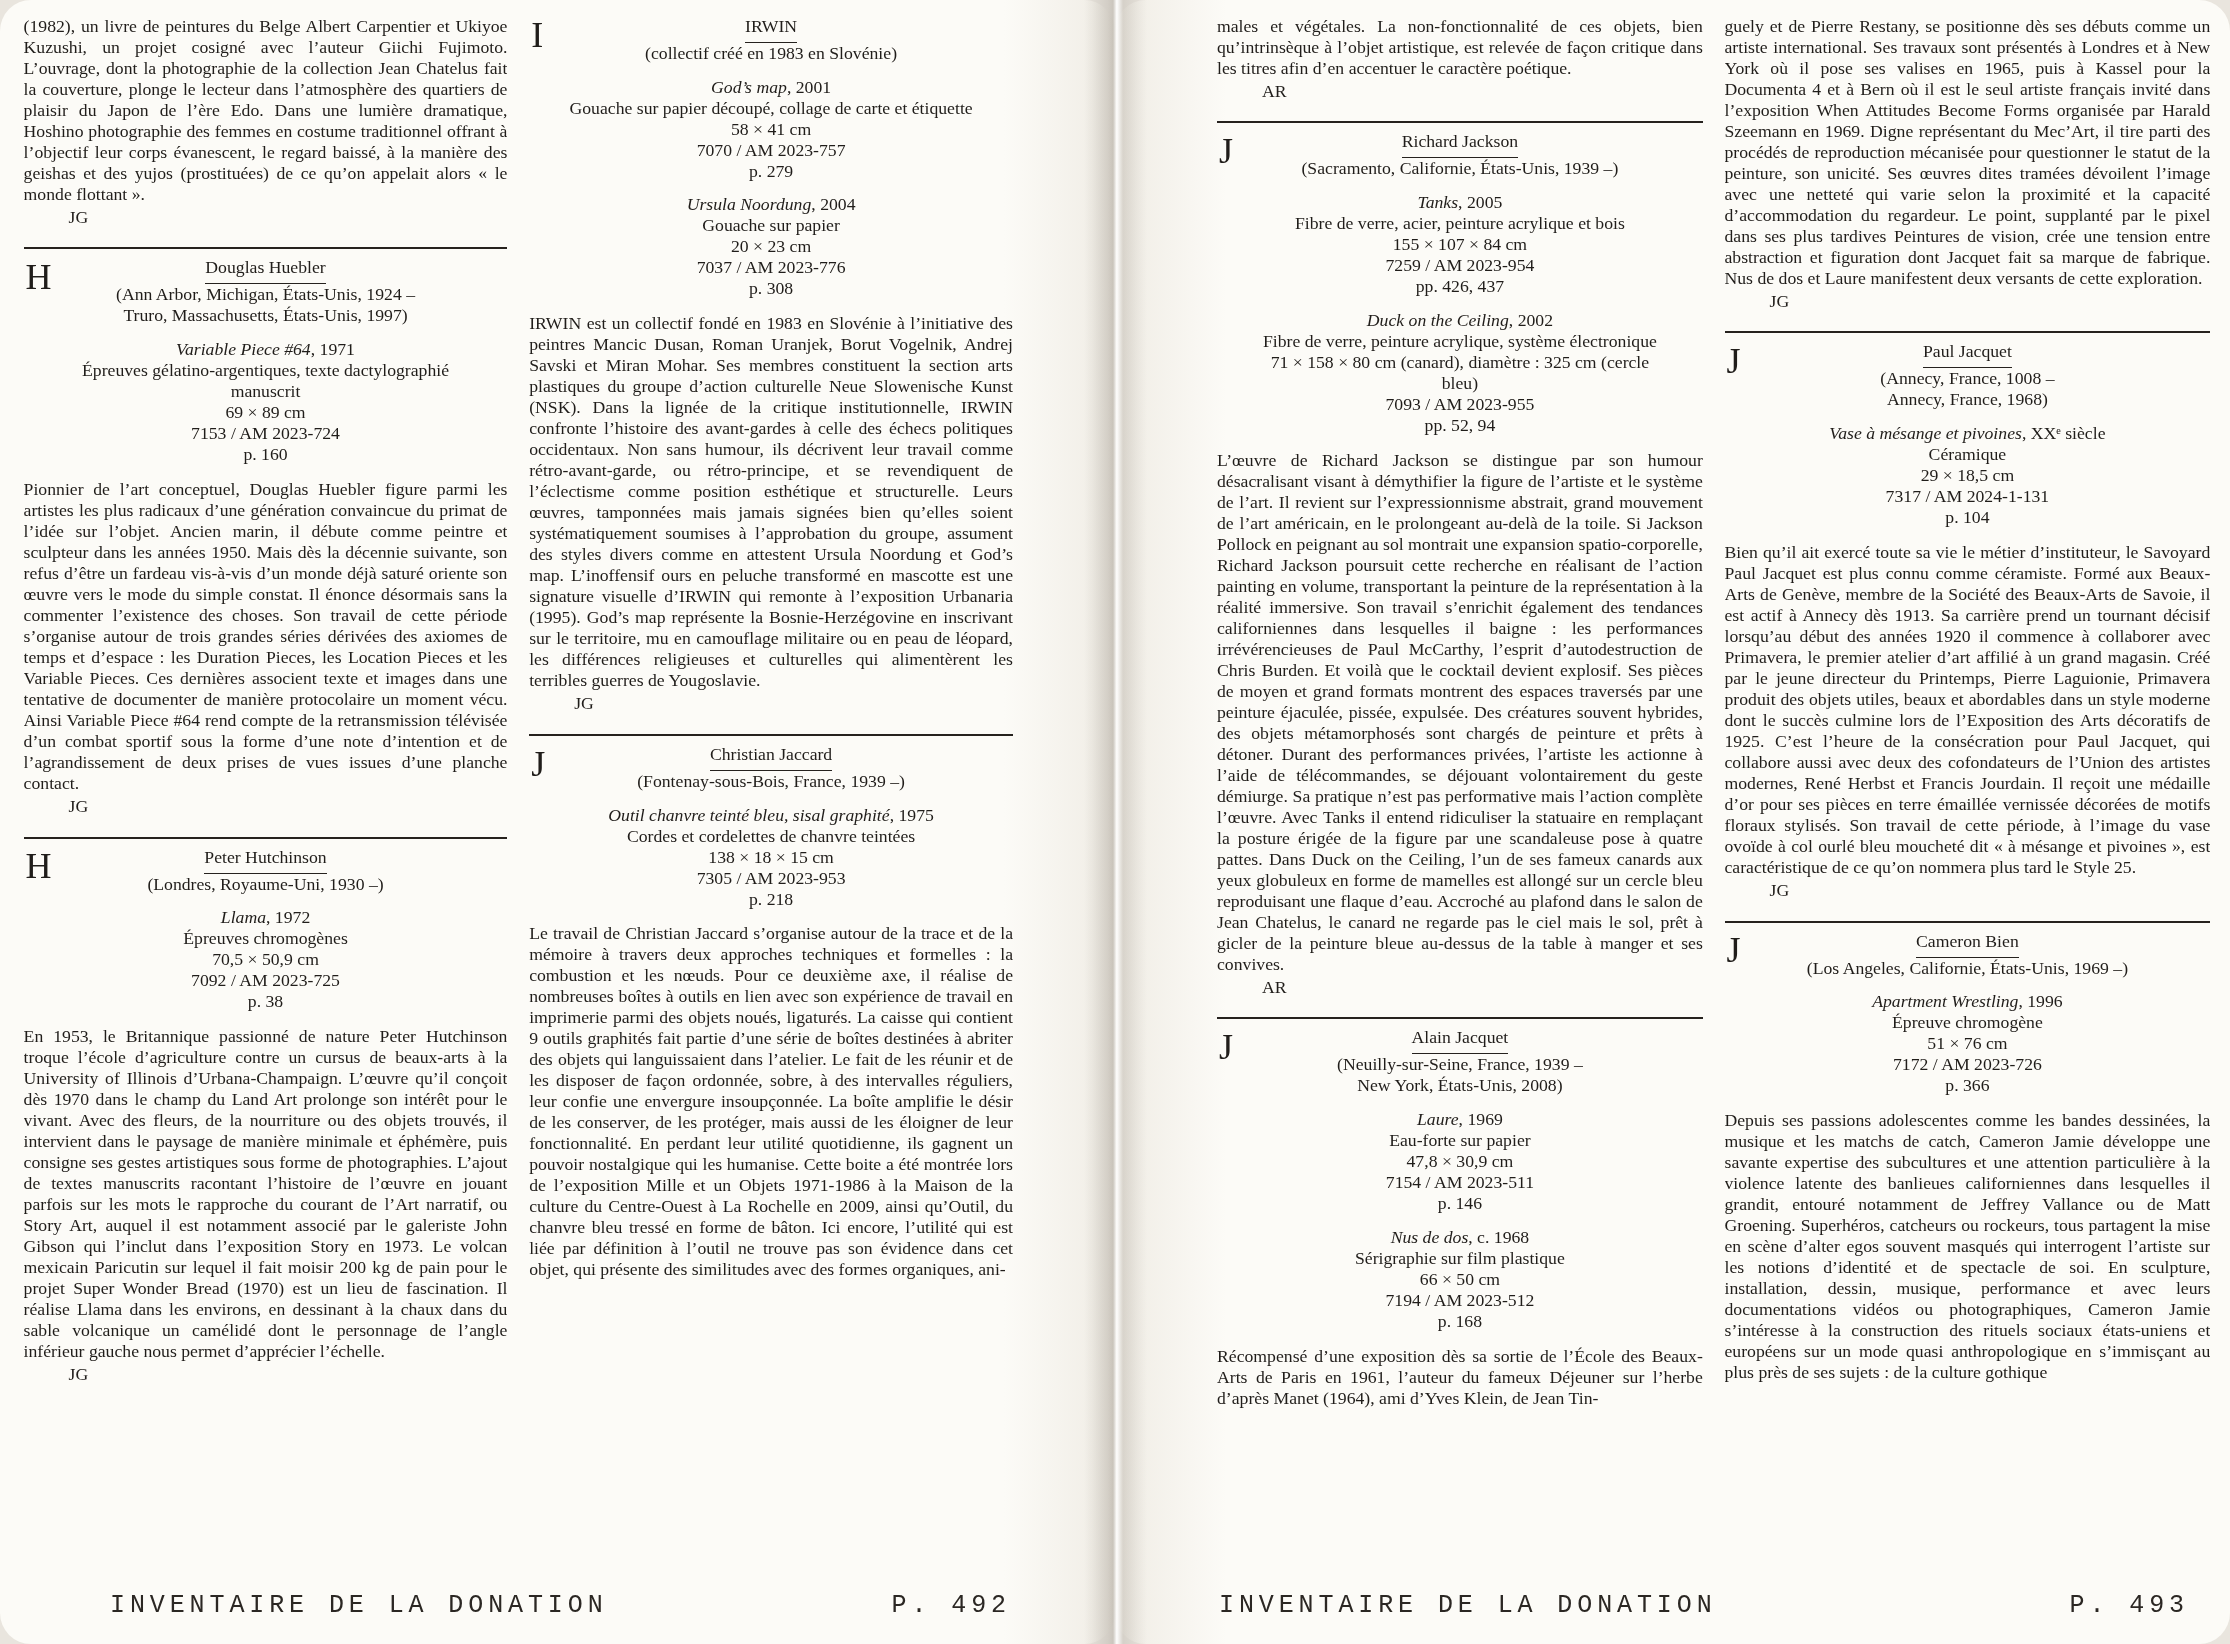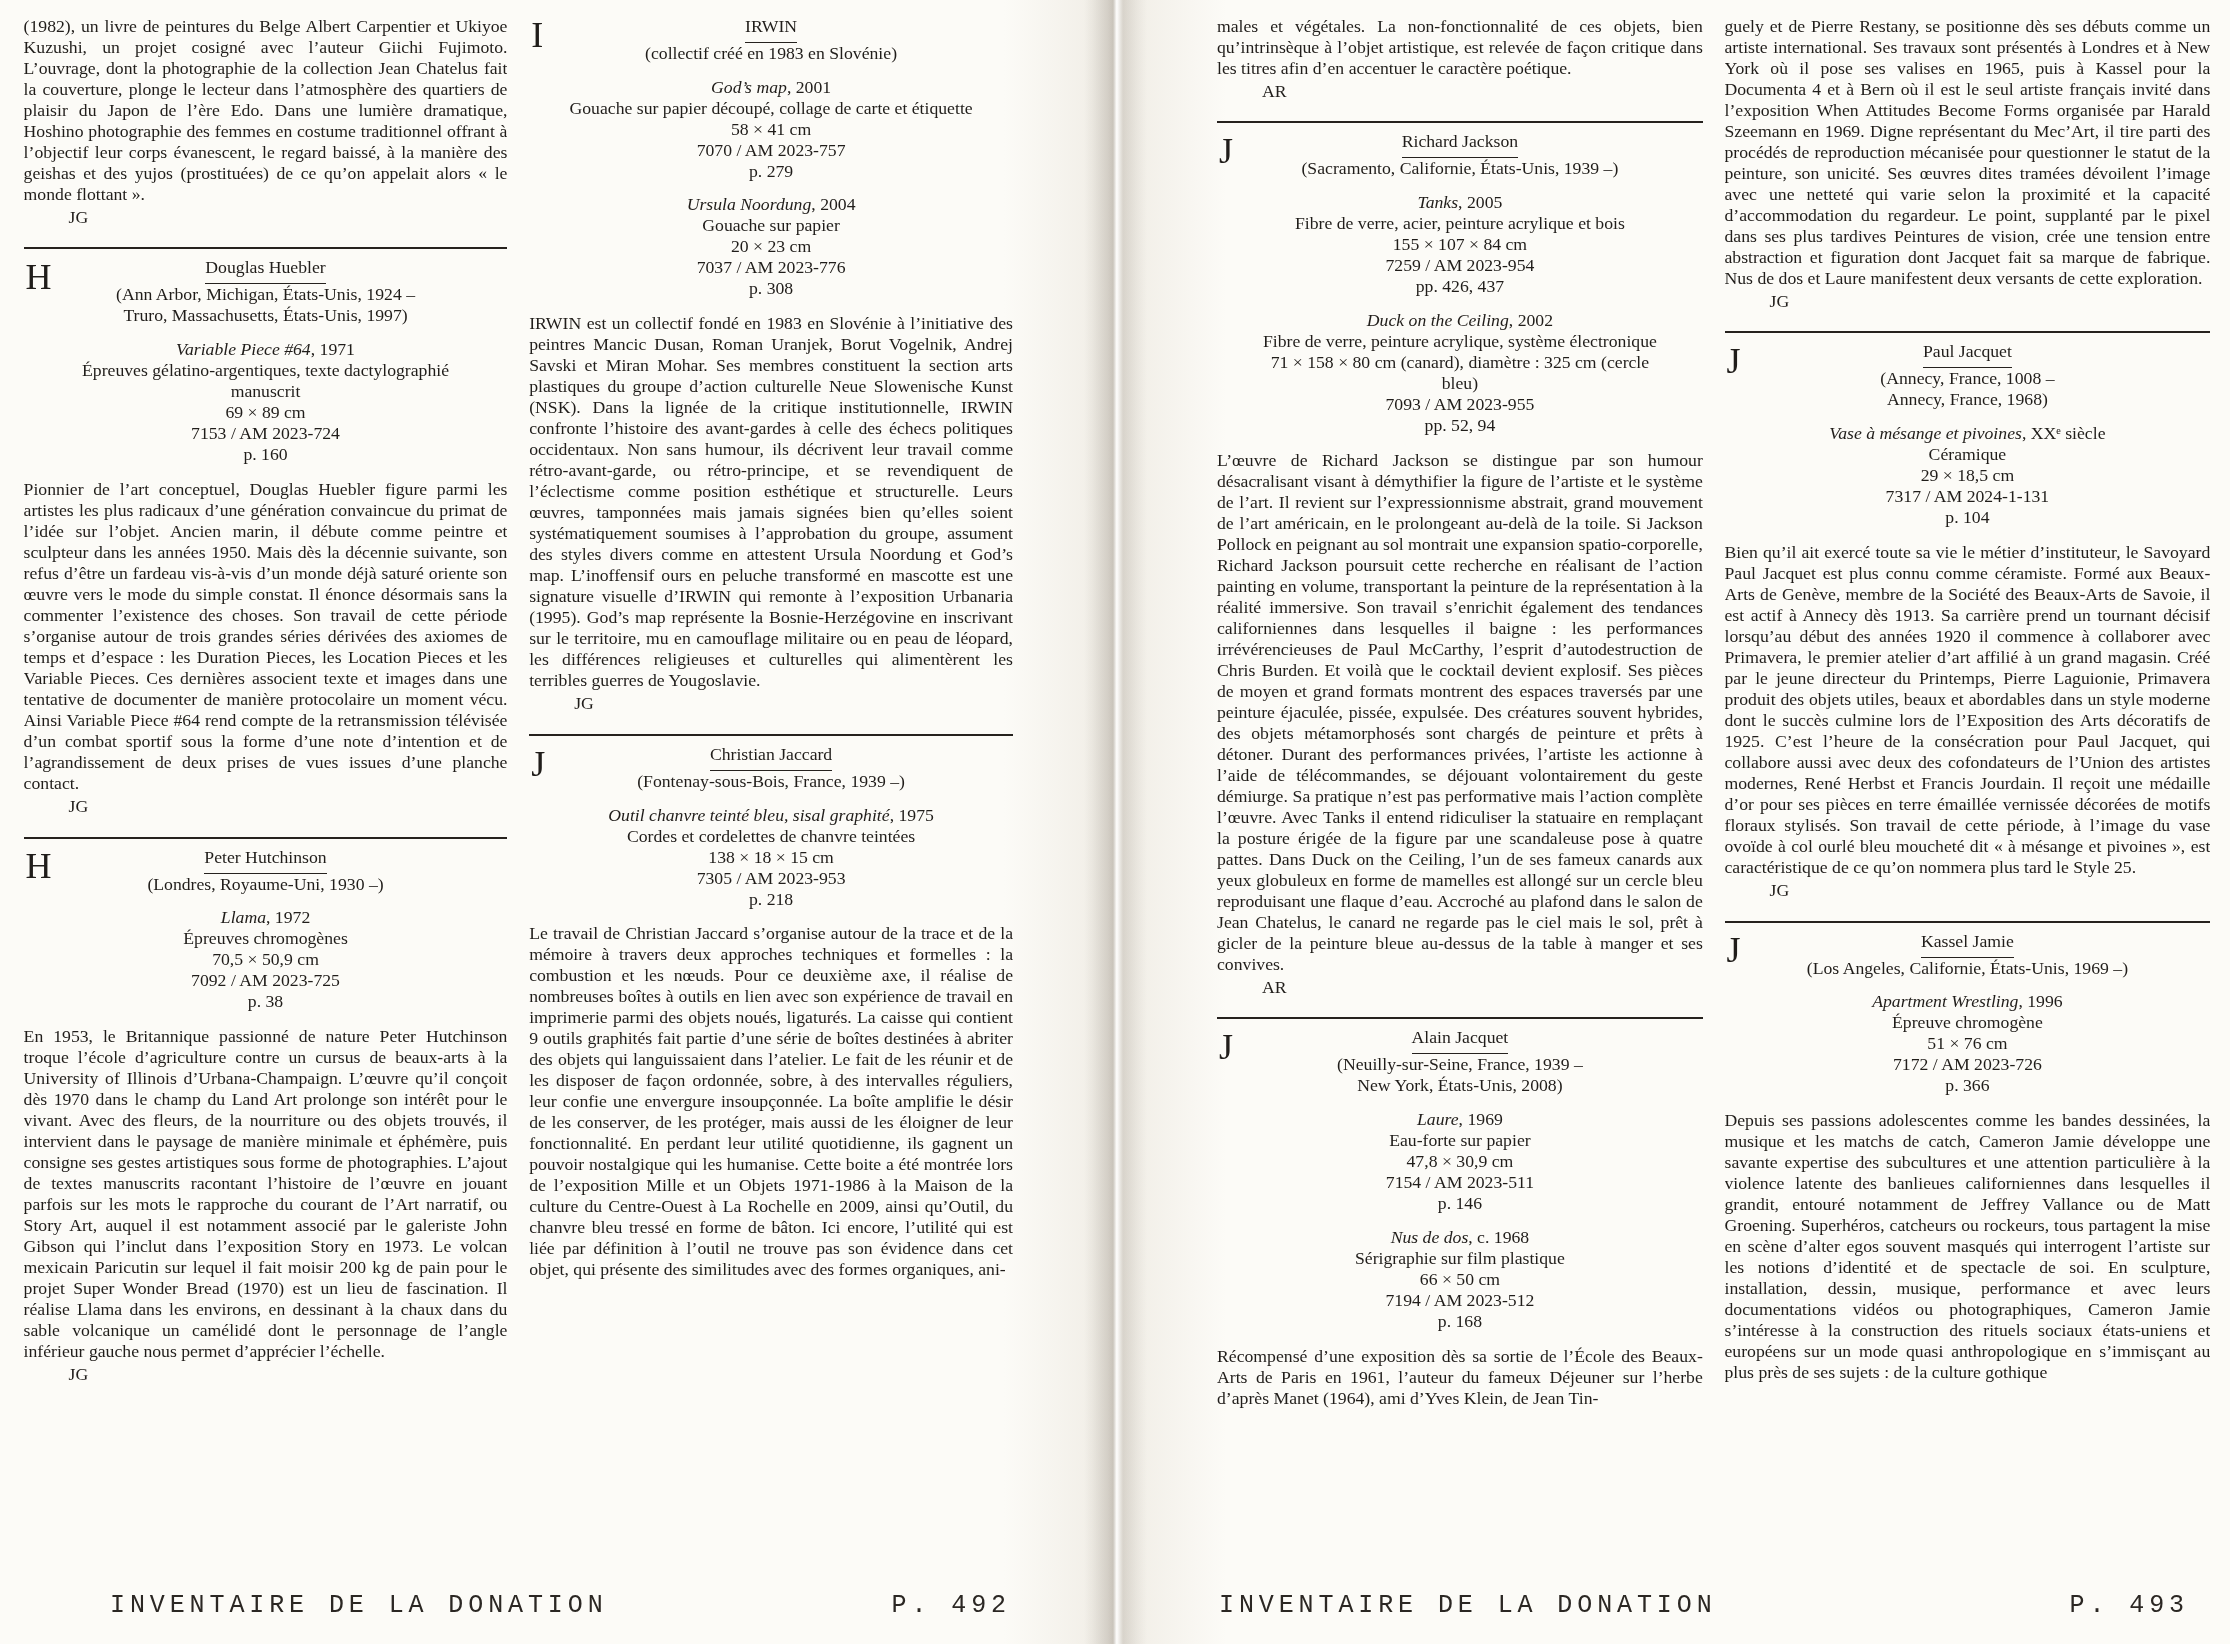--- a/index.html
+++ b/index.html
@@ -3,21 +3,21 @@
 <meta charset="utf-8">
 <style>
   html,body{margin:0;padding:0;}
   body{
     width:2230px;height:1644px;overflow:hidden;position:relative;
     background:#e9e5de;
     font-family:"Liberation Serif", serif;
     color:#201d1a;
   }
   .spread{display:flex;width:2230px;height:1644px;}
-  .page{width:1115px;height:1644px;box-sizing:border-box;position:relative;}
+  .page{width:1115px;height:1644px;box-sizing:border-box;position:relative;border-radius:31px;}
   .page.left{
     padding:15.8px 102px 0 23.6px;
     background:linear-gradient(to right,#fcfbf7 0%,#fcfbf7 90%,#f2efe8 98%,#e6e2da 100%);
   }
   .page.right{
     padding:15.8px 19.7px 0 102px;
     background:linear-gradient(to left,#fcfbf7 0%,#fcfbf7 90%,#f2efe8 98%,#e9e5dd 100%);
   }
   .spine{
     position:absolute;left:1084px;top:0;width:63px;height:1644px;pointer-events:none;
@@ -237,21 +237,21 @@
             <div class="wline">p. 104</div>
           </div>
           <div class="para essay">Bien qu’il ait exercé toute sa vie le métier d’instituteur, le Savoyard Paul Jacquet est plus connu comme céramiste. Formé aux Beaux-Arts de Genève, membre de la Société des Beaux-Arts de Savoie, il est actif à Annecy dès 1913. Sa carrière prend un tournant décisif lorsqu’au début des années 1920 il commence à collaborer avec Primavera, le premier atelier d’art affilié à un grand magasin. Créé par le jeune directeur du Printemps, Pierre Laguionie, Primavera produit des objets utiles, beaux et abordables dans un style moderne dont le succès culmine lors de l’Exposition des Arts décoratifs de 1925. C’est l’heure de la consécration pour Paul Jacquet, qui collabore aussi avec deux des cofondateurs de l’Union des artistes modernes, René Herbst et Francis Jourdain. Il reçoit une médaille d’or pour ses pièces en terre émaillée vernissée décorées de motifs floraux stylisés. Son travail de cette période, à l’image du vase ovoïde à col ourlé bleu moucheté dit « à mésange et pivoines », est caractéristique de ce qu’on nommera plus tard le Style 25.</div>
           <div class="sig">JG</div>
         </div>
 
         <div class="entry">
           <div class="rule"></div>
           <div class="letter">J</div>
           <div class="ehead">
-            <div class="nwrap"><span class="name">Kassel Jamie</span></div>
+            <div class="nwrap"><span class="name">Cameron Bien</span></div>
             <div class="locus">(Los Angeles, Californie, États-Unis, 1969 –)</div>
           </div>
           <div class="work">
             <div class="wline"><span class="wtitle">Apartment Wrestling</span><span>, 1996</span></div>
             <div class="wline">Épreuve chromogène</div>
             <div class="wline">51 × 76 cm</div>
             <div class="wline">7172 / AM 2023-726</div>
             <div class="wline">p. 366</div>
           </div>
           <div class="para essay">Depuis ses passions adolescentes comme les bandes dessinées, la musique et les matchs de catch, Cameron Jamie développe une savante expertise des subcultures et une attention particulière à la violence latente des banlieues californiennes dans lesquelles il grandit, entouré notamment de Jeffrey Vallance ou de Matt Groening. Superhéros, catcheurs ou rockeurs, tous partagent la mise en scène d’alter egos souvent masqués qui interrogent l’artiste sur les notions d’identité et de spectacle de soi. En sculpture, installation, dessin, musique, performance et avec leurs documentations vidéos ou photographiques, Cameron Jamie s’intéresse à la construction des rituels sociaux états-uniens et européens sur un mode quasi anthropologique en s’immisçant au plus près de ses sujets : de la culture gothique</div>

